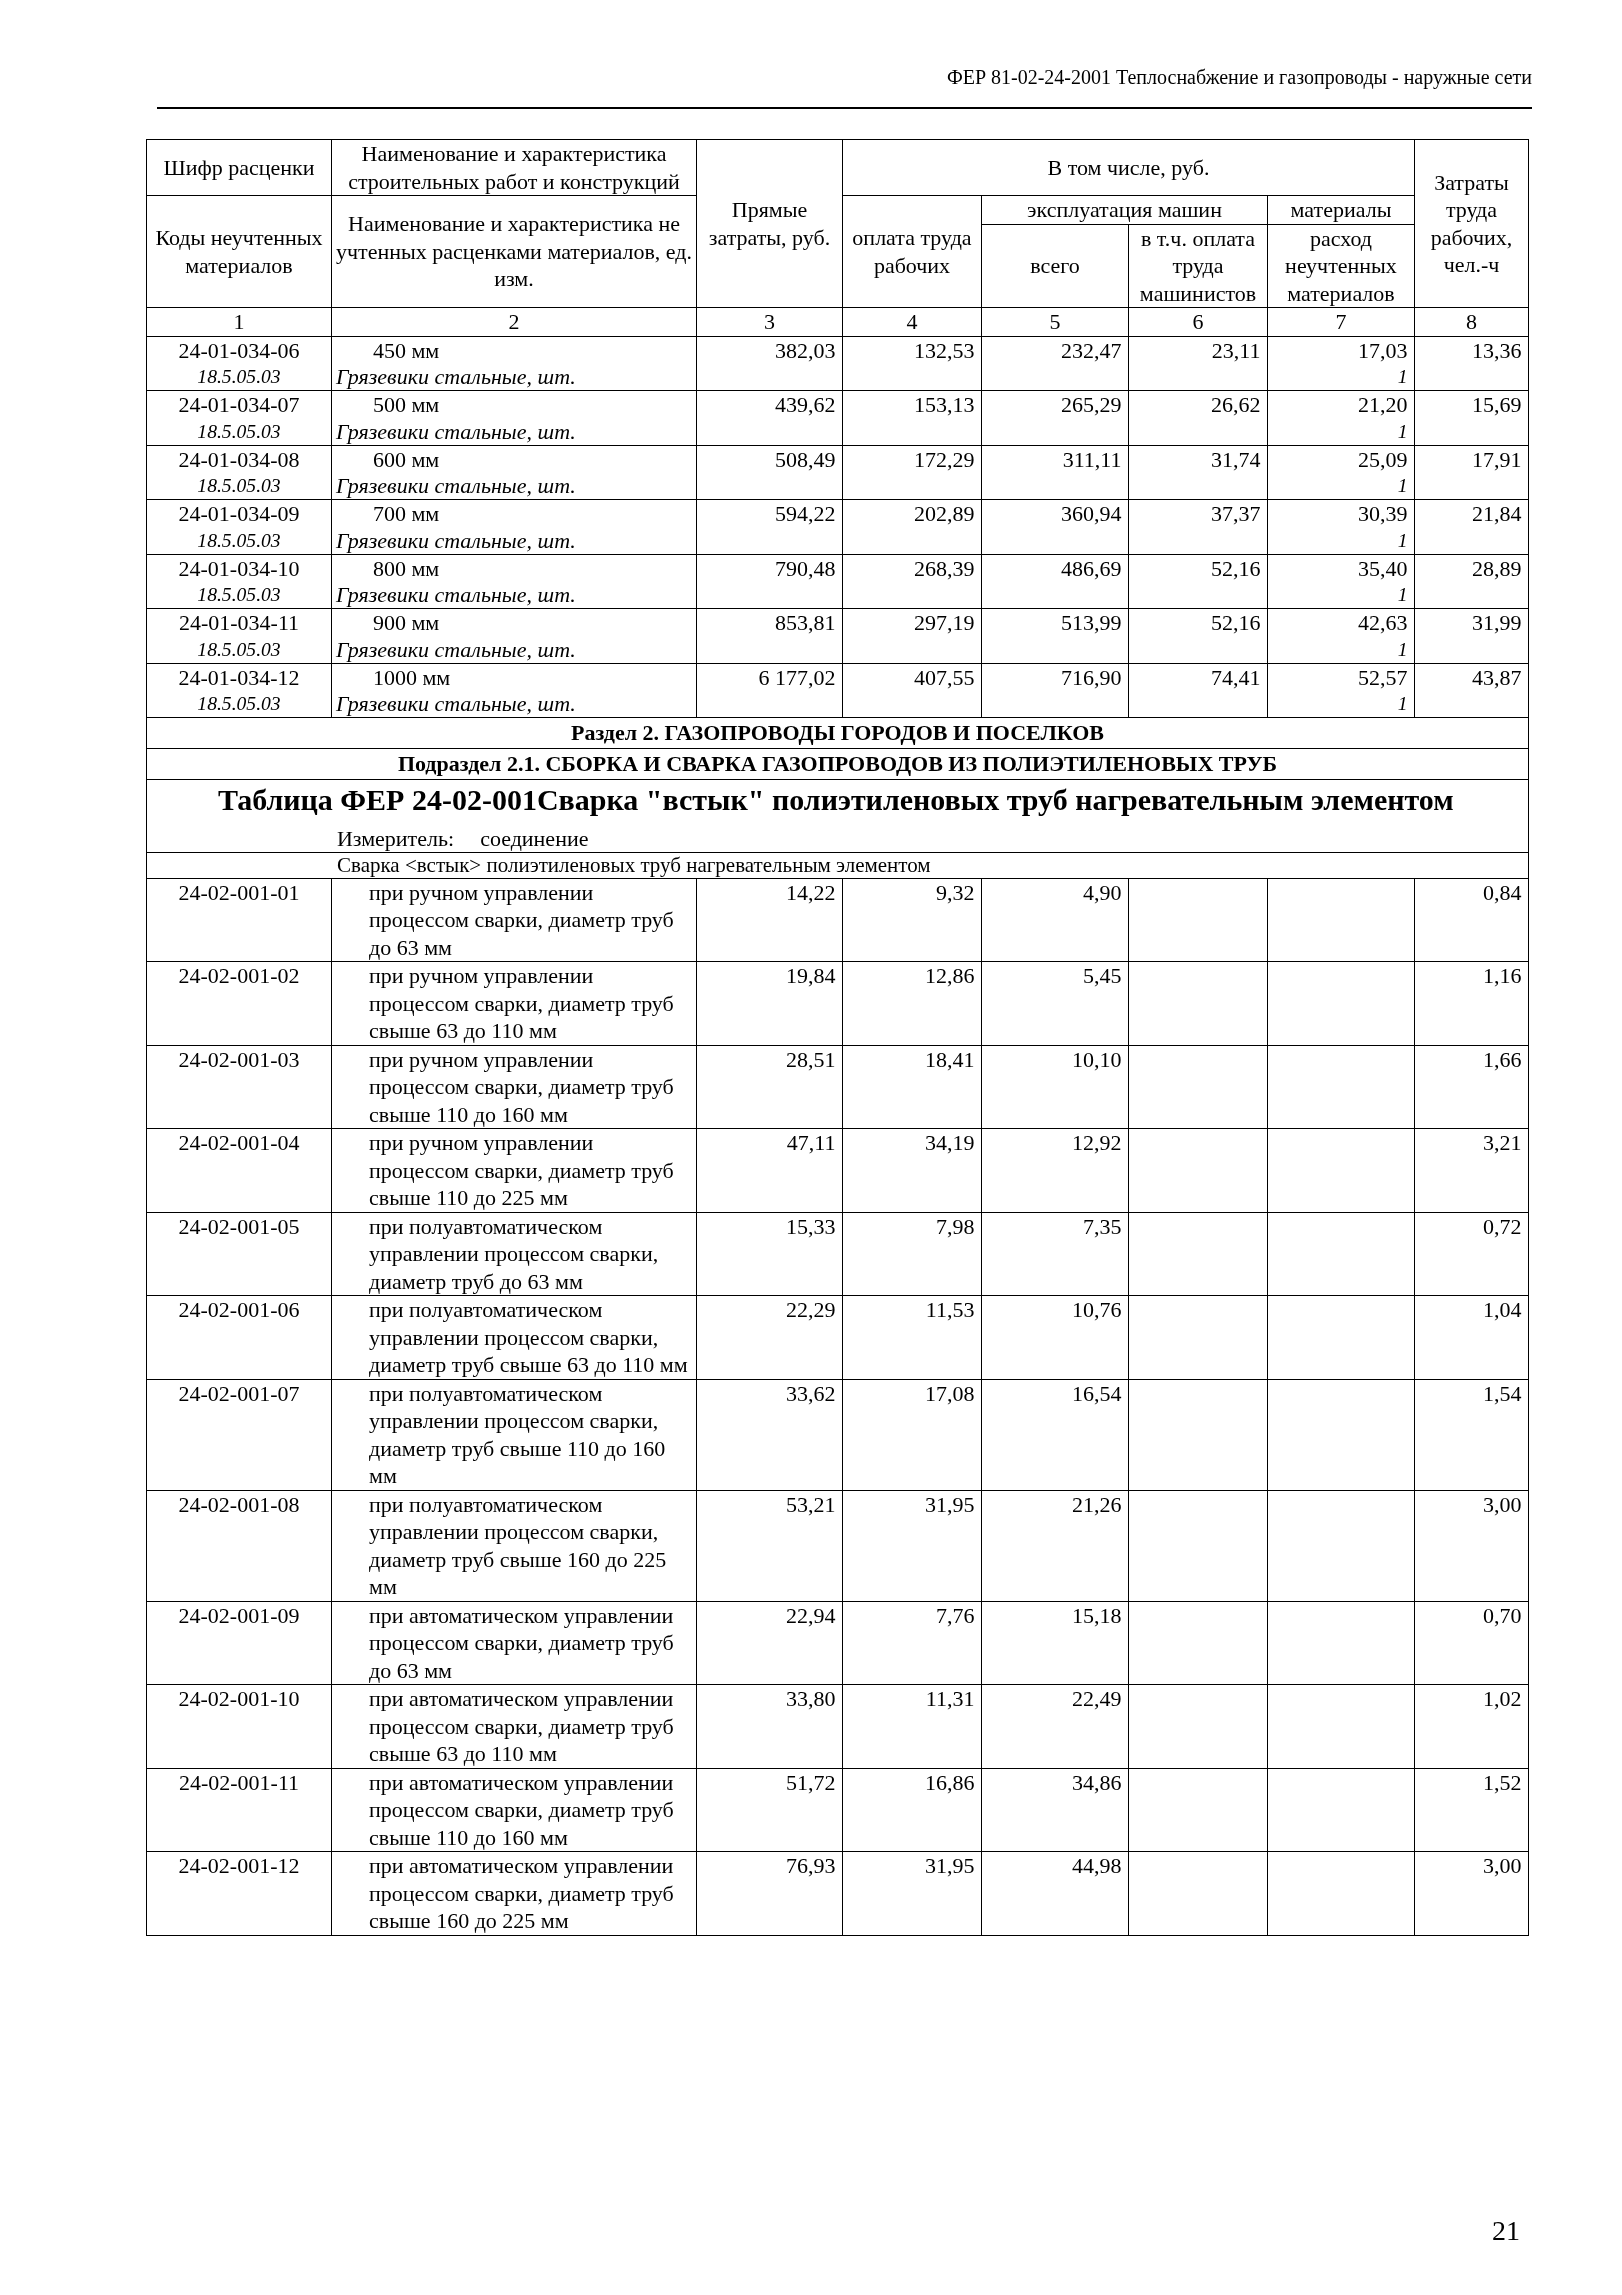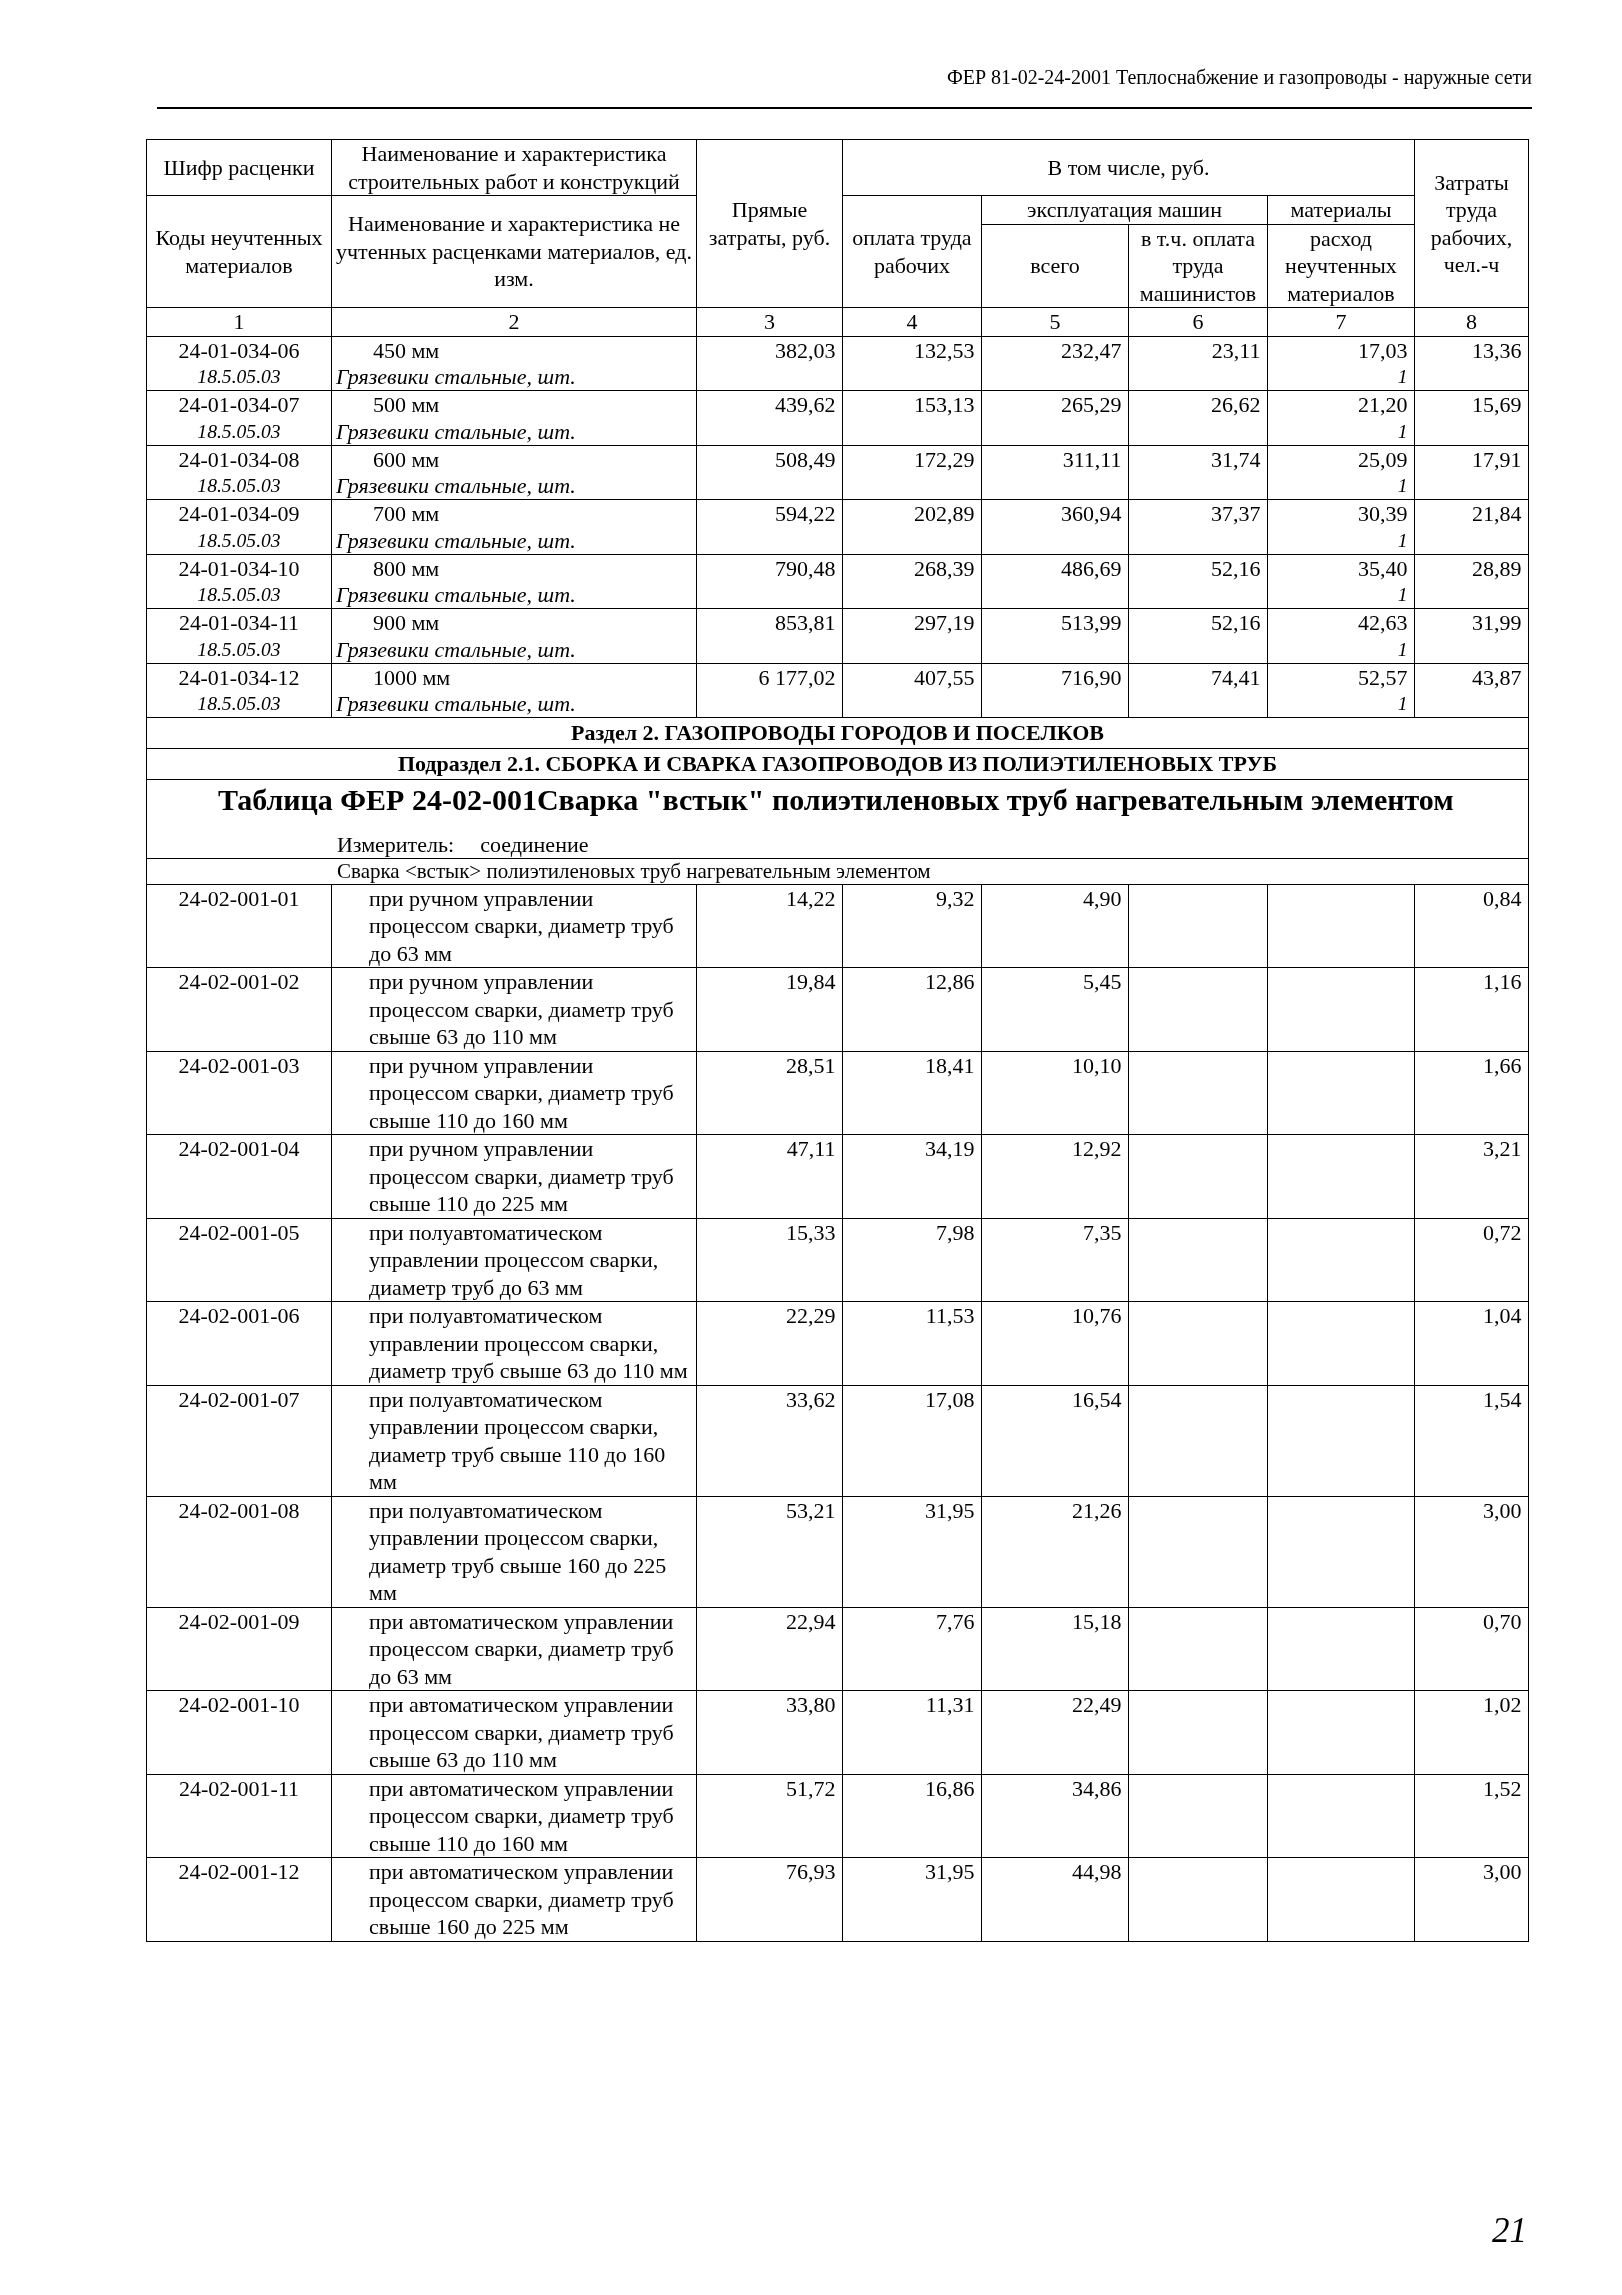--- a/index.html
+++ b/index.html
@@ -20,25 +20,25 @@
   .name-main { display: block; padding-left: 37px; }
   .name-sub { display: block; font-style: italic; font-size: 22px; line-height: 26px; }
   .num-main { display: block; }
   .num-sub { display: block; font-style: italic; font-size: 19.6px; line-height: 26px; }
   .section-title { text-align: center; font-weight: bold; font-size: 33px; line-height: 38px; padding: 1.3px 0 !important; }
   .subsection-title { text-align: center; font-weight: bold; font-size: 33px; line-height: 38px; padding: 1.3px 0 !important; }
   .table-title-cell { padding: 2.6px 3.9px 0 3.9px !important; }
   .tt-row { display: flex; font-weight: bold; font-size: 30px; line-height: 34px; }
   .tt-code { width: 386px; flex: none; text-align: right; }
   .tt-name { flex: 1; }
-  .meter { font-size: 22px; line-height: 26px; padding-left: 186px; margin-top: 15px; }
+  .meter { font-size: 22px; line-height: 26px; padding-left: 186px; margin-top: 9px; }
   .meter .meter-val { margin-left: 26px; }
   .caption-cell { font-size: 21px !important; line-height: 25px !important; padding-left: 190px !important; }
   .desc { padding-left: 37px !important; }
-  .page-number { position: absolute; left: 1492px; top: 2214px; font-size: 35px; line-height: 33px; font-style: italic; }
+  .page-number { position: absolute; left: 1492px; top: 2214px; font-size: 28px; line-height: 33px; }
 </style>
 </head>
 <body>
 
 <div class="page-header">ФЕР 81-02-24-2001 Теплоснабжение и газопроводы - наружные сети</div>
 <div class="header-rule"></div>
 
 <table class="fer">
   <colgroup>
     <col style="width:185px">

